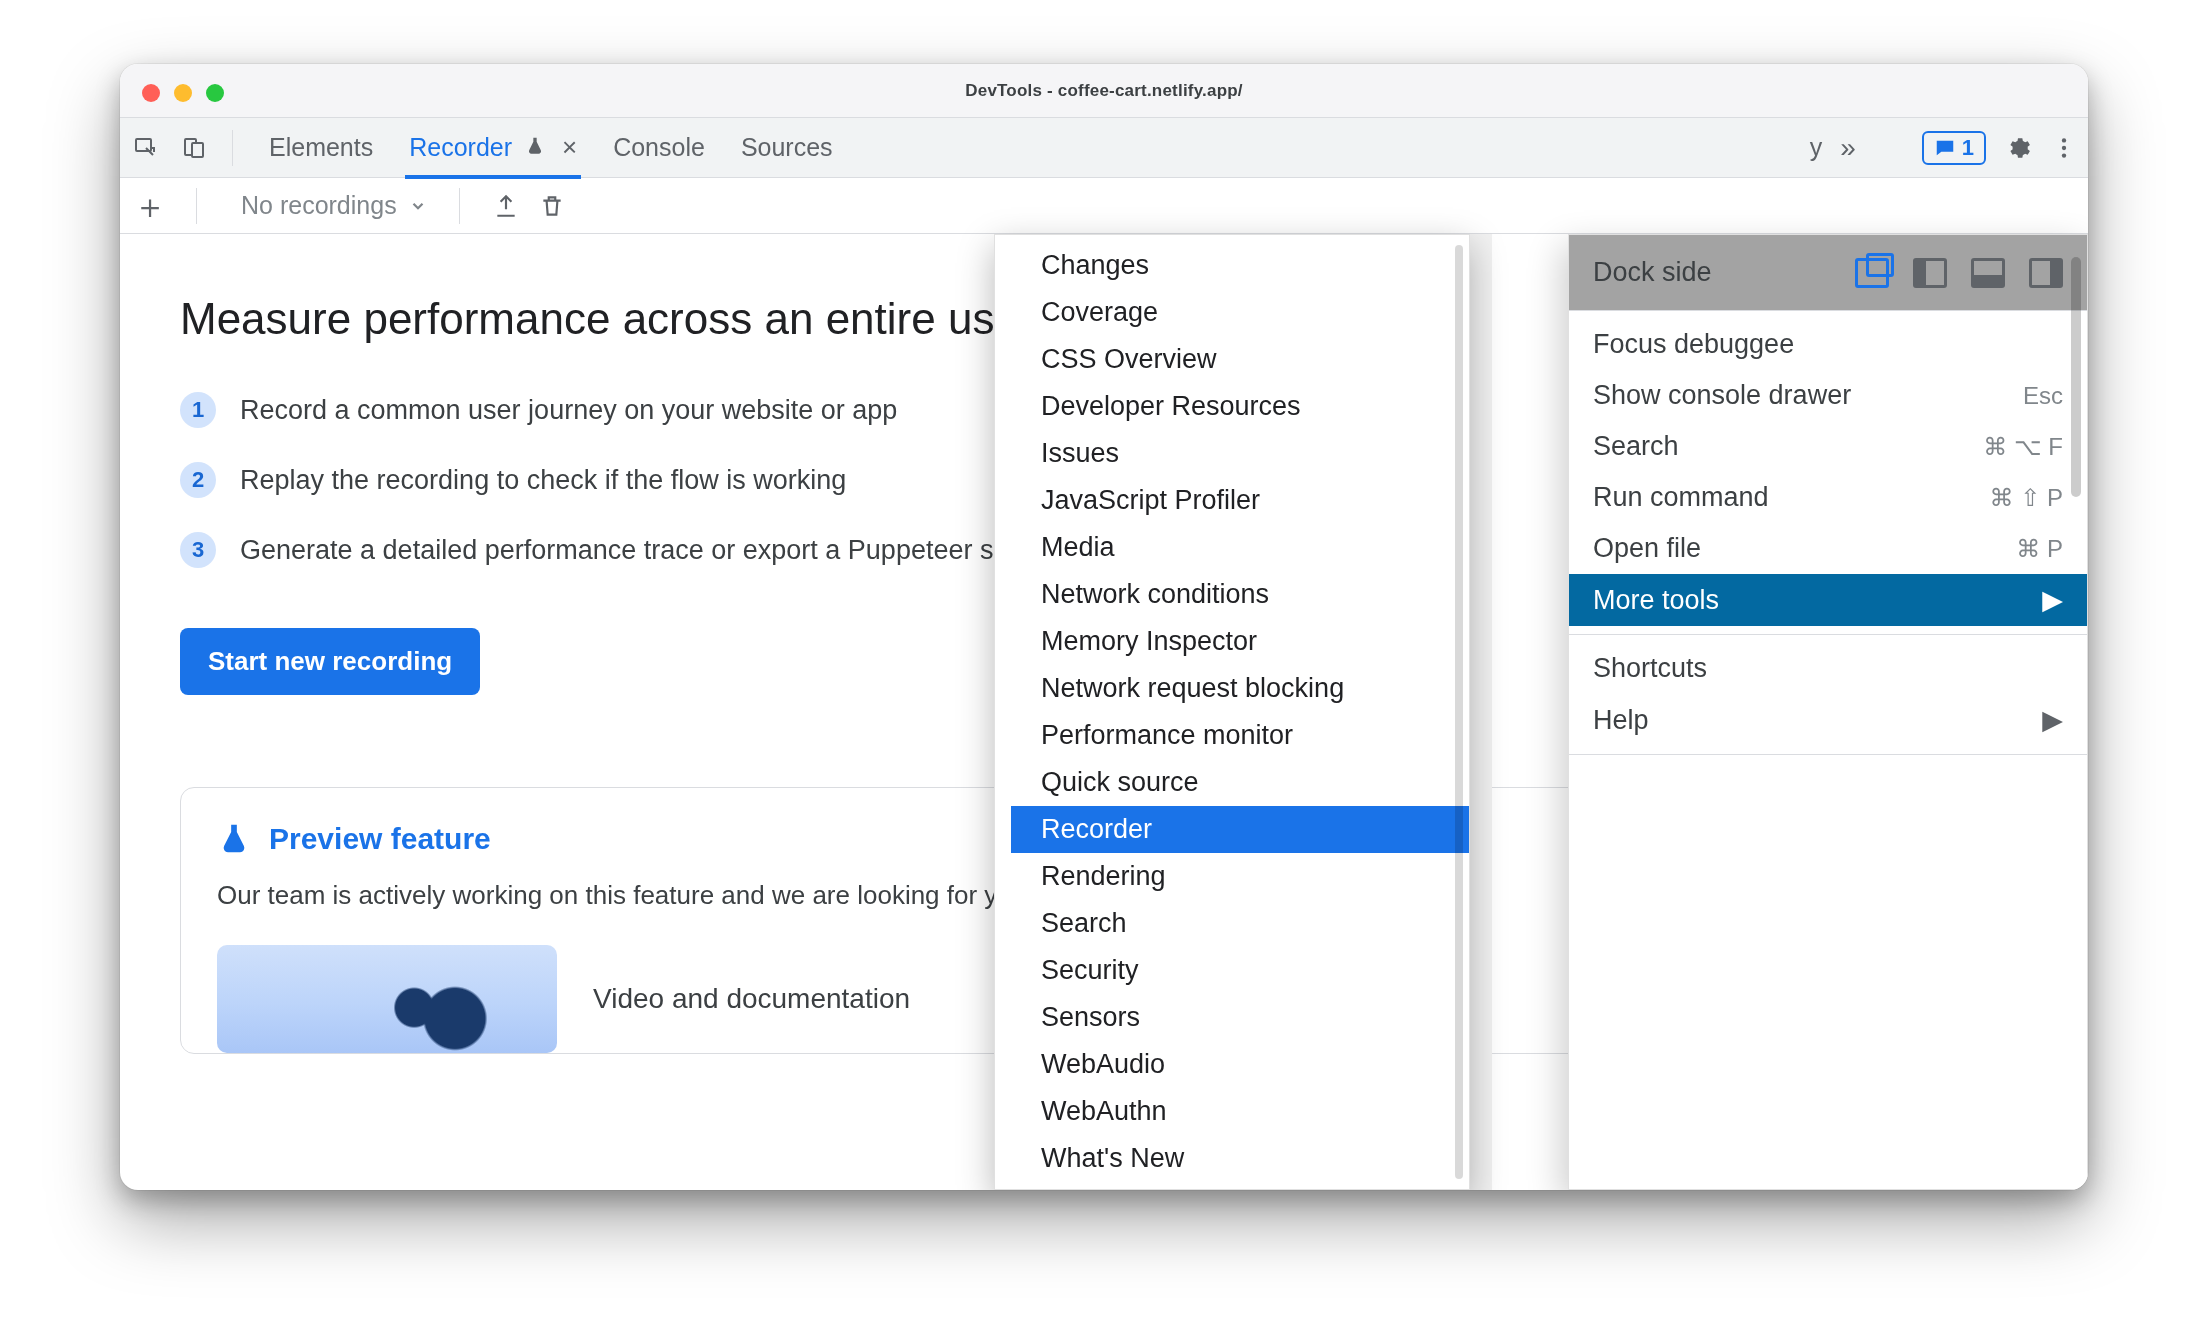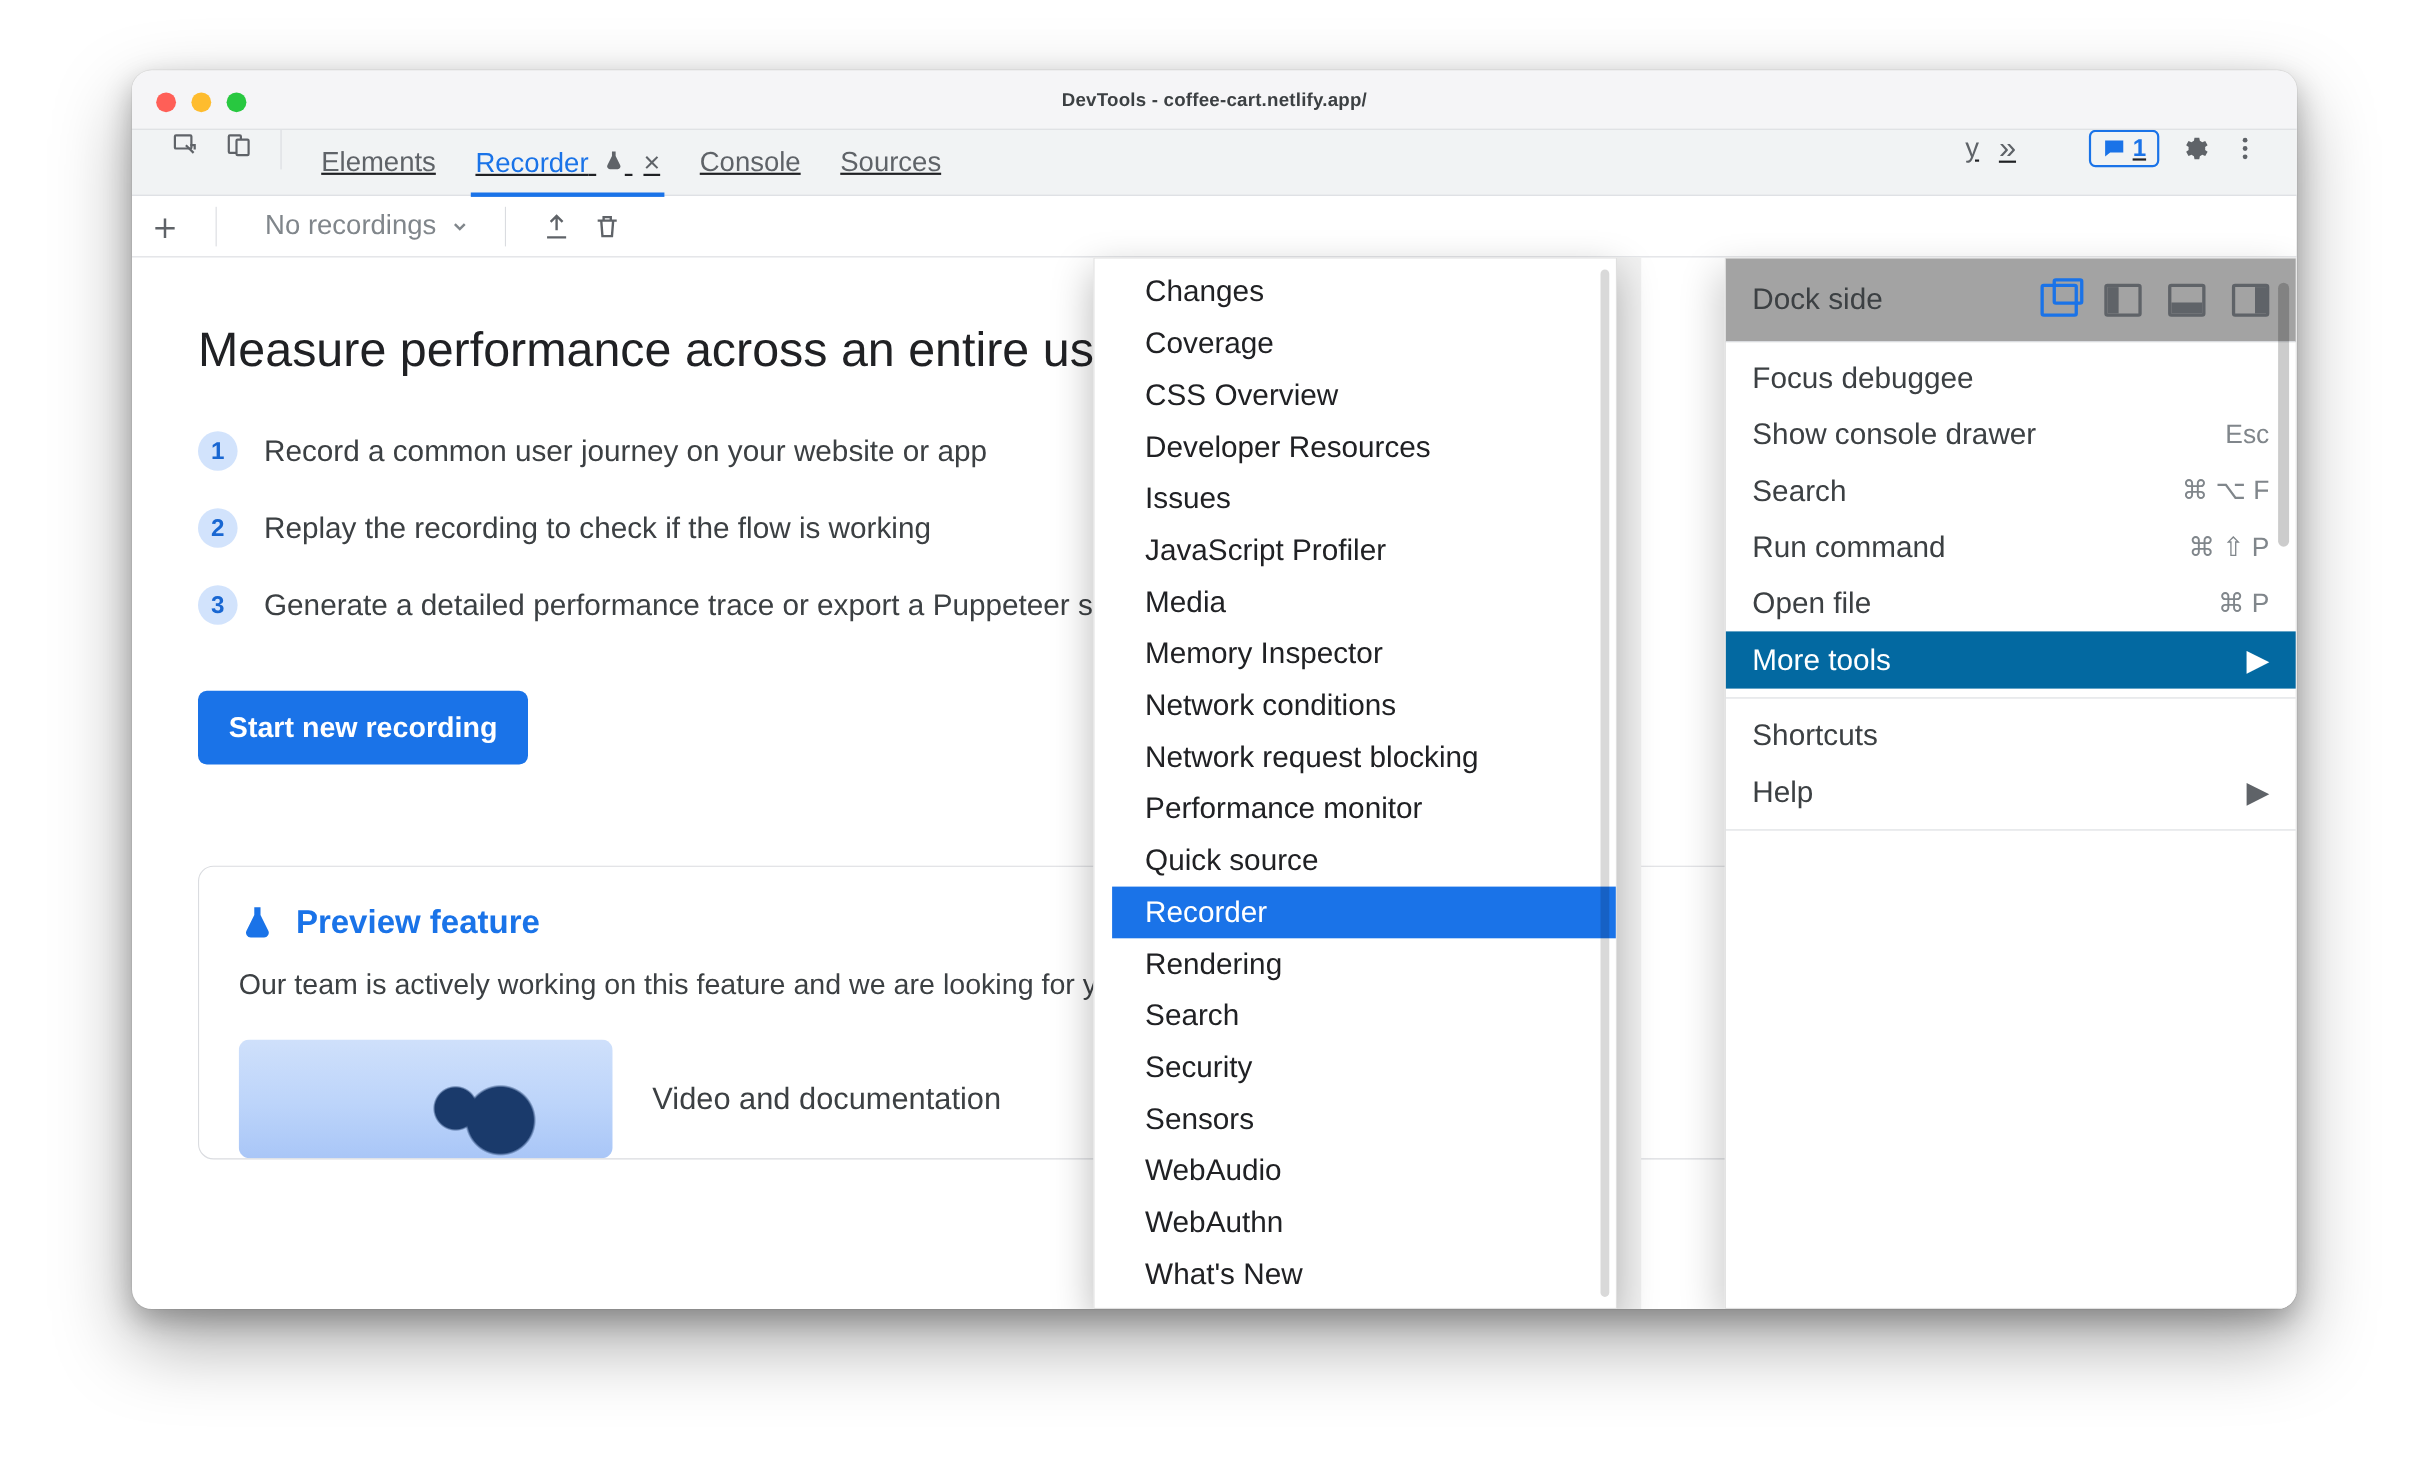--- a/index.html
+++ b/index.html
@@ -59,23 +59,22 @@
     color: #3c4043;
     letter-spacing: .2px;
   }
 
   
   .tabrow {
     height: 60px;
     background: var(--gray-bg);
     border-bottom: 1px solid var(--gray-border);
     display: flex;
-    align-items: flex-start;
-    padding: 0 25px;
-    text-decoration: underline;
+    align-items: center;
+    padding: 0 2px;
   }
   .tabrow .lefticons { display:flex; align-items:center; gap:20px; padding:0 10px; }
   .icon-btn { width:28px; height:28px; display:flex; align-items:center; justify-content:center; color:#5f6368; }
   .icon-btn svg { width:24px; height:24px; }
   .vdiv { width:1px; height:36px; background:var(--gray-border); margin:0 14px; }
   .tabs { display:flex; align-items:center; gap:28px; padding:0 18px; }
   .tab { font-size:25px; color:#5f6368; padding:14px 4px; position:relative; }
   .tab.active { color:#1a73e8; }
   .tab.active::after { content:""; position:absolute; left:0; right:0; bottom:-2px; height:4px; background:#1a73e8; }
   .tab .flask { display:inline-block; margin-left:6px; }
@@ -353,22 +352,22 @@
         <div class="submenu-scroll">
           <div class="submenu-list" id="submenu-list">
               <div class="submenu-item">Animations</div>
               <div class="submenu-item">Changes</div>
               <div class="submenu-item">Coverage</div>
               <div class="submenu-item">CSS Overview</div>
               <div class="submenu-item">Developer Resources</div>
               <div class="submenu-item">Issues</div>
               <div class="submenu-item">JavaScript Profiler</div>
               <div class="submenu-item">Media</div>
+              <div class="submenu-item">Network conditions</div>
               <div class="submenu-item">Memory Inspector</div>
-              <div class="submenu-item">Network conditions</div>
               <div class="submenu-item">Network request blocking</div>
               <div class="submenu-item">Performance monitor</div>
               <div class="submenu-item">Quick source</div>
               <div class="submenu-item highlight">Recorder</div>
               <div class="submenu-item">Rendering</div>
               <div class="submenu-item">Search</div>
               <div class="submenu-item">Security</div>
               <div class="submenu-item">Sensors</div>
               <div class="submenu-item">WebAudio</div>
               <div class="submenu-item">WebAuthn</div>

